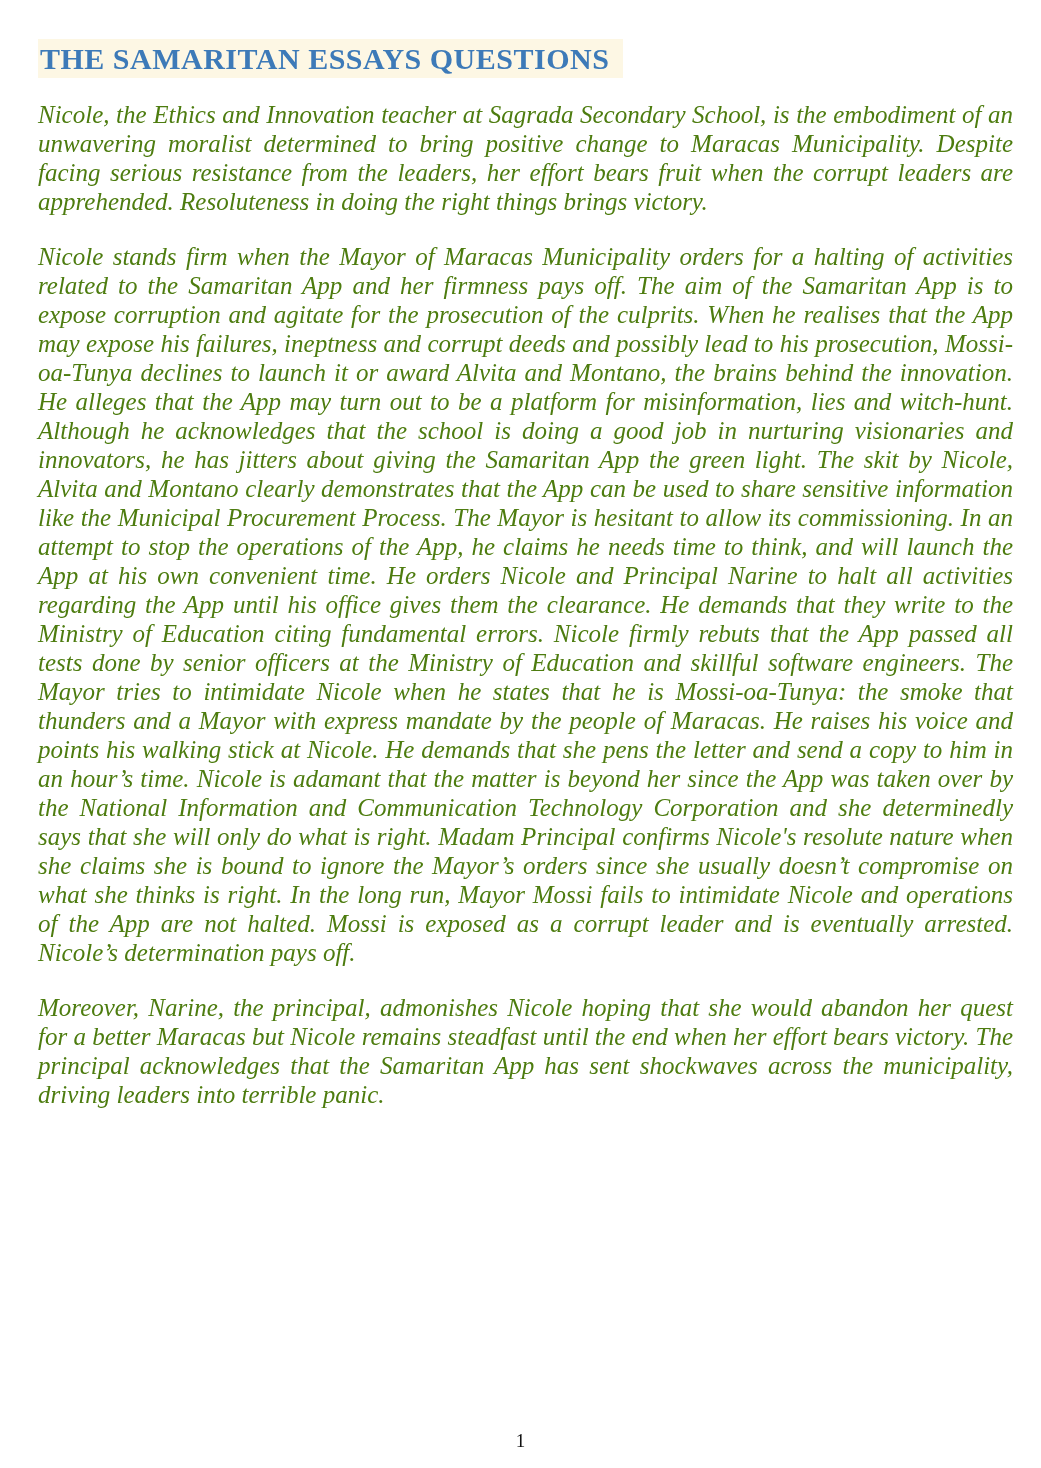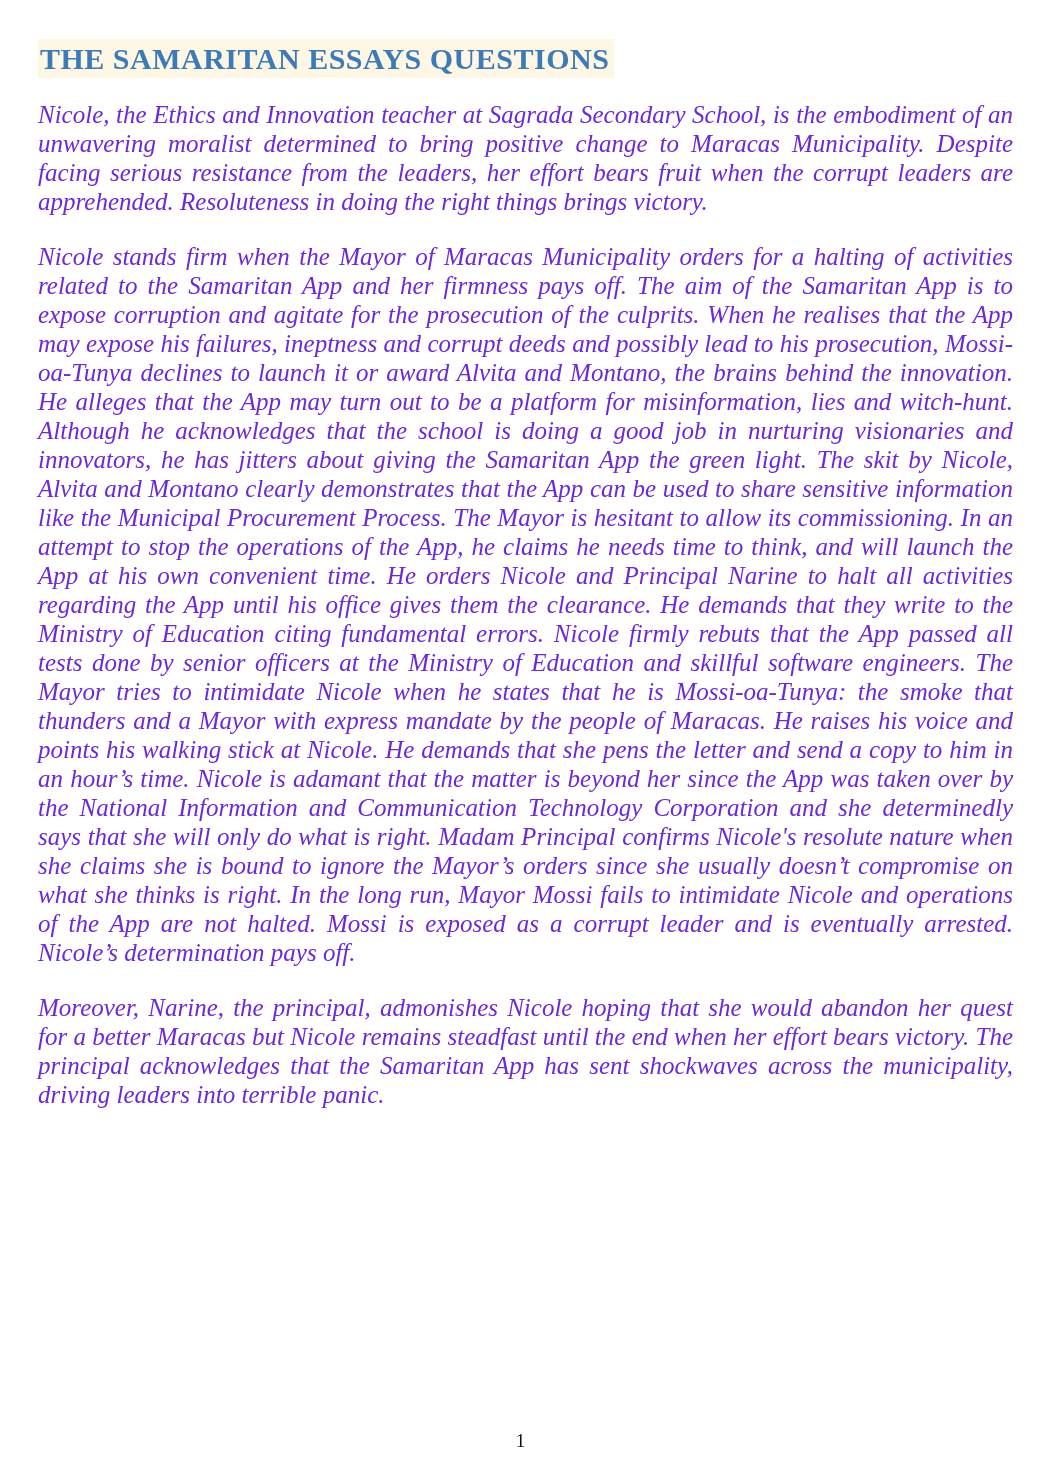--- a/index.html
+++ b/index.html
@@ -24,42 +24,42 @@
   .doc-title {
     margin: 0 0 24px 0;
     font-size: 30px;
     line-height: 34px;
     font-weight: bold;
     letter-spacing: 0.5px;
   }
   .doc-title .hl {
     background: #fdf7e4;
     color: #3d7ab8;
-    padding: 3px 5px 3px 2px;
+    padding: 3px 14px 3px 2px;
   }
   .prompt {
     margin: 0 0 26px 0;
     font-size: 27.5px;
     line-height: 33px;
     font-weight: bold;
     color: #141414;
     text-align: justify;
   }
   .prompt .book-title {
     font-style: italic;
     text-decoration: underline;
     text-decoration-thickness: 2px;
     text-underline-offset: 3px;
   }
   .body-para {
     margin: 0 0 26px 0;
     font-size: 25px;
     line-height: 29px;
     font-style: italic;
-    color: #6d28d9;
+    color: #4d7c0f;
     text-align: justify;
   }
   .footer {
     position: absolute;
     bottom: 16px;
     left: 0;
     width: 1041px;
     text-align: center;
     font-size: 19px;
     font-style: normal;

